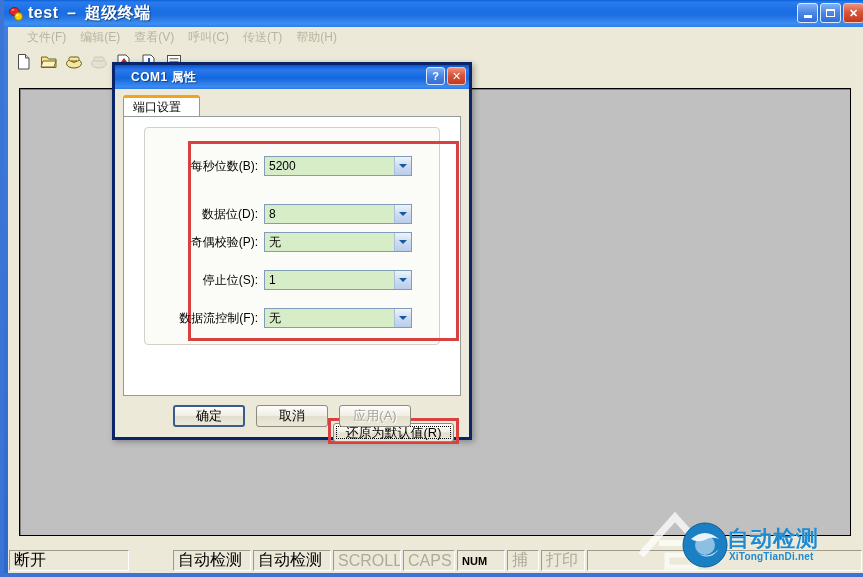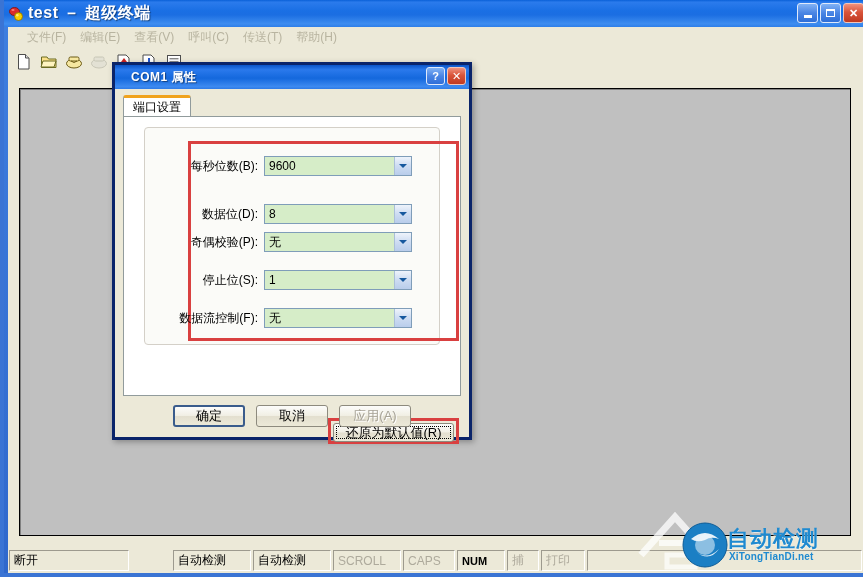--- a/index.html
+++ b/index.html
@@ -160,21 +160,21 @@
     align-items: stretch;
     box-sizing: border-box;
   }
   .spanel {
     border: 1px solid;
     border-color: #9d9a8e #ffffff #ffffff #9d9a8e;
     margin: 2px 1px;
     display: flex;
     align-items: center;
     padding-left: 4px;
-    font-size: 12px;
+    font-size: 16px;
     color: #000000;
     box-sizing: border-box;
     white-space: nowrap;
     overflow: hidden;
   }
   .spanel.dim { color: #aeaa9c; }
   .spanel.plain { border-color: transparent; }
 
   
   .watermark {
@@ -258,21 +258,21 @@
     position: absolute;
     left: 8px; top: 6px;
     height: 21px;
   }
   .tab {
     display: inline-block;
     background: #ffffff;
     border: 1px solid #919b9c;
     border-top: 3px solid #f0a31e;
     border-bottom: none;
-    padding: 2px 9px 3px 9px;
+    padding: 2px 18px 3px 9px;
     font-size: 12px;
     color: #000;
     border-radius: 3px 3px 0 0;
     position: relative;
     top: 0px;
     box-sizing: border-box;
     height: 22px;
     line-height: 14px;
   }
   .tabpanel {
@@ -532,21 +532,21 @@
 
       <div class="tabpanel">
 
         <div class="groupbox">
 
           <div class="redbox" id="redbox-fields"></div>
 
           <div class="field-row" style="left:13px; top:28px;">
             <div class="field-label" style="width:100px">每秒位数(B):</div>
             <div class="combo">
-              <span class="combo-val">9600</span>
+              <span class="combo-val">5200</span>
               <span class="combo-arrow">
                   <span class="chev"></span>
                 </span>
             </div>
           </div>
 
           <div class="field-row" style="left:13px; top:76px;">
             <div class="field-label" style="width:100px">数据位(D):</div>
             <div class="combo">
               <span class="combo-val">8</span>

